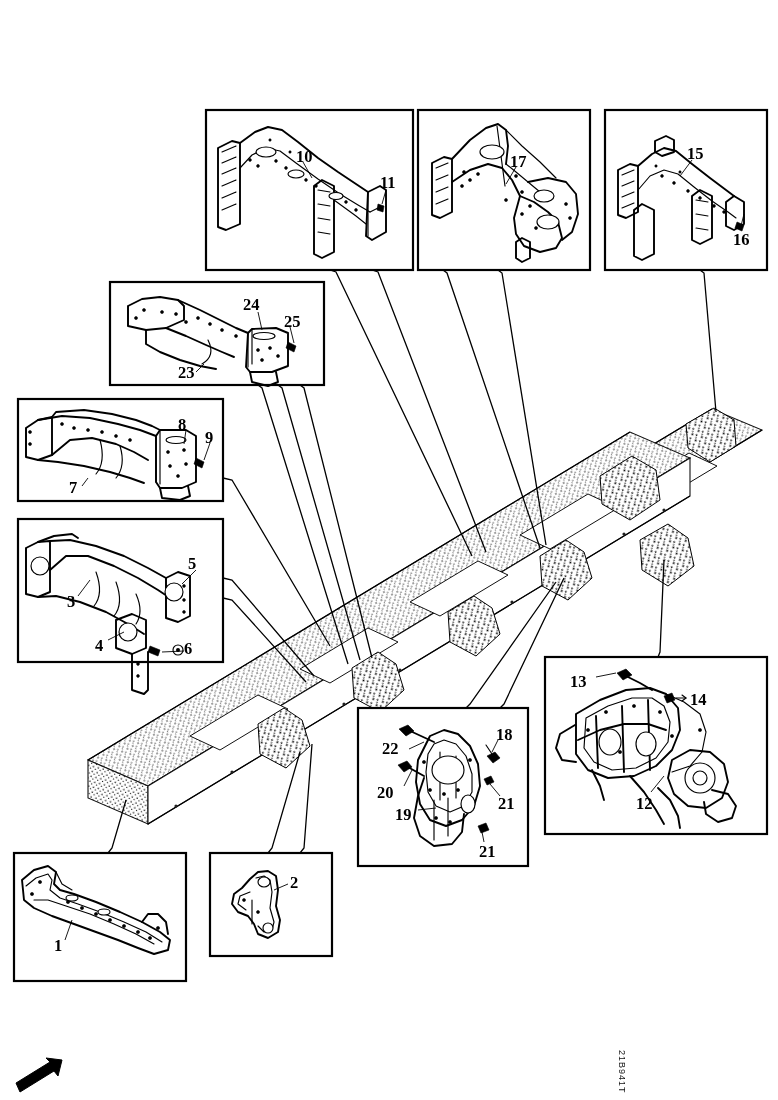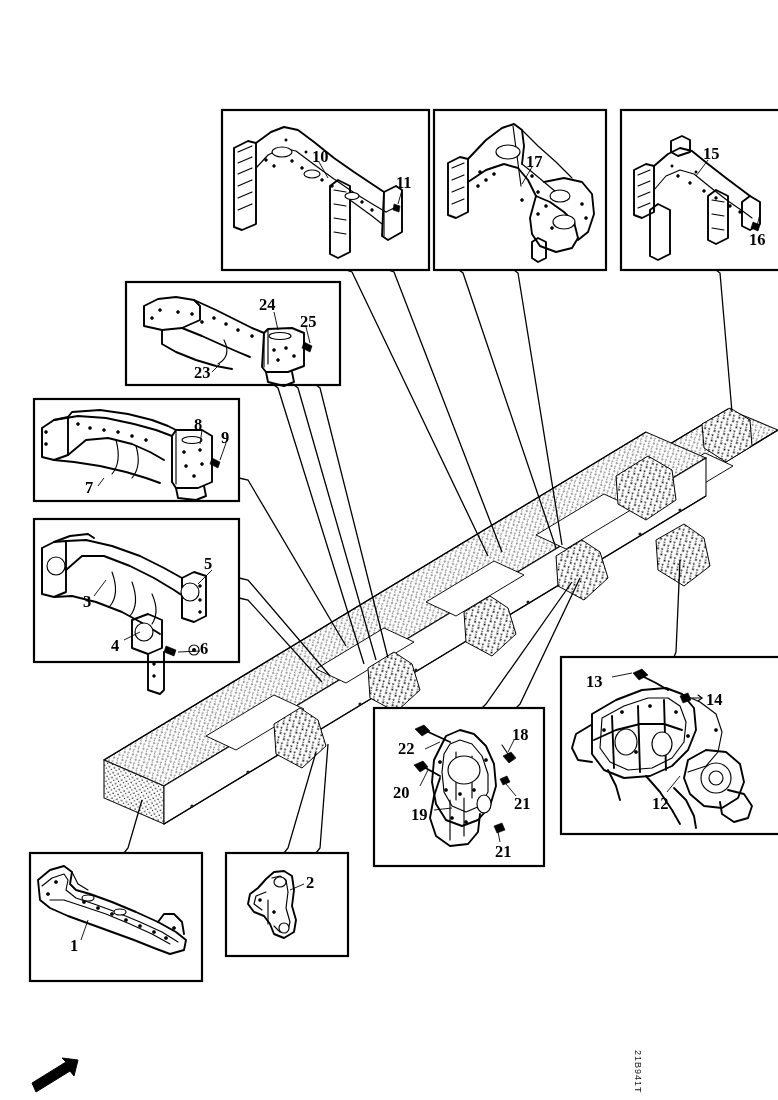--- a/index.html
+++ b/index.html
@@ -1,18 +1,18 @@
 <!DOCTYPE html>
 <html><head>
 <meta charset="utf-8">
 <style>
   html,body{margin:0;padding:0;background:#ffffff;}
   body{width:778px;height:1100px;position:relative;overflow:hidden;
        font-family:"Liberation Serif", serif;color:#000;}
-  #sheet{position:absolute;left:16px;top:0;width:630px;height:1100px;}
+  #sheet{position:absolute;left:0;top:0;width:630px;height:1100px;}
   svg.layer{position:absolute;left:0;top:0;width:778px;height:1100px;overflow:visible;}
   .panel-box{fill:#ffffff;stroke:#000000;stroke-width:2.2;}
   .leader{stroke:#000000;fill:none;stroke-width:1.3;}
   .leader-thin{stroke:#000000;fill:none;stroke-width:0.9;}
   .part-ln{stroke:#000000;fill:none;stroke-width:1.15;stroke-linejoin:round;stroke-linecap:round;}
   .part-ln-h{stroke:#000000;fill:none;stroke-width:1.9;stroke-linejoin:round;stroke-linecap:round;}
   .part-fill-w{fill:#ffffff;stroke:#000000;stroke-width:1.15;stroke-linejoin:round;}
   .part-fill-k{fill:#000000;stroke:#000000;stroke-width:0.6;}
   .callout-num{font-family:"Liberation Serif", serif;font-size:16.5px;font-weight:bold;
                fill:#000;letter-spacing:0px;}

